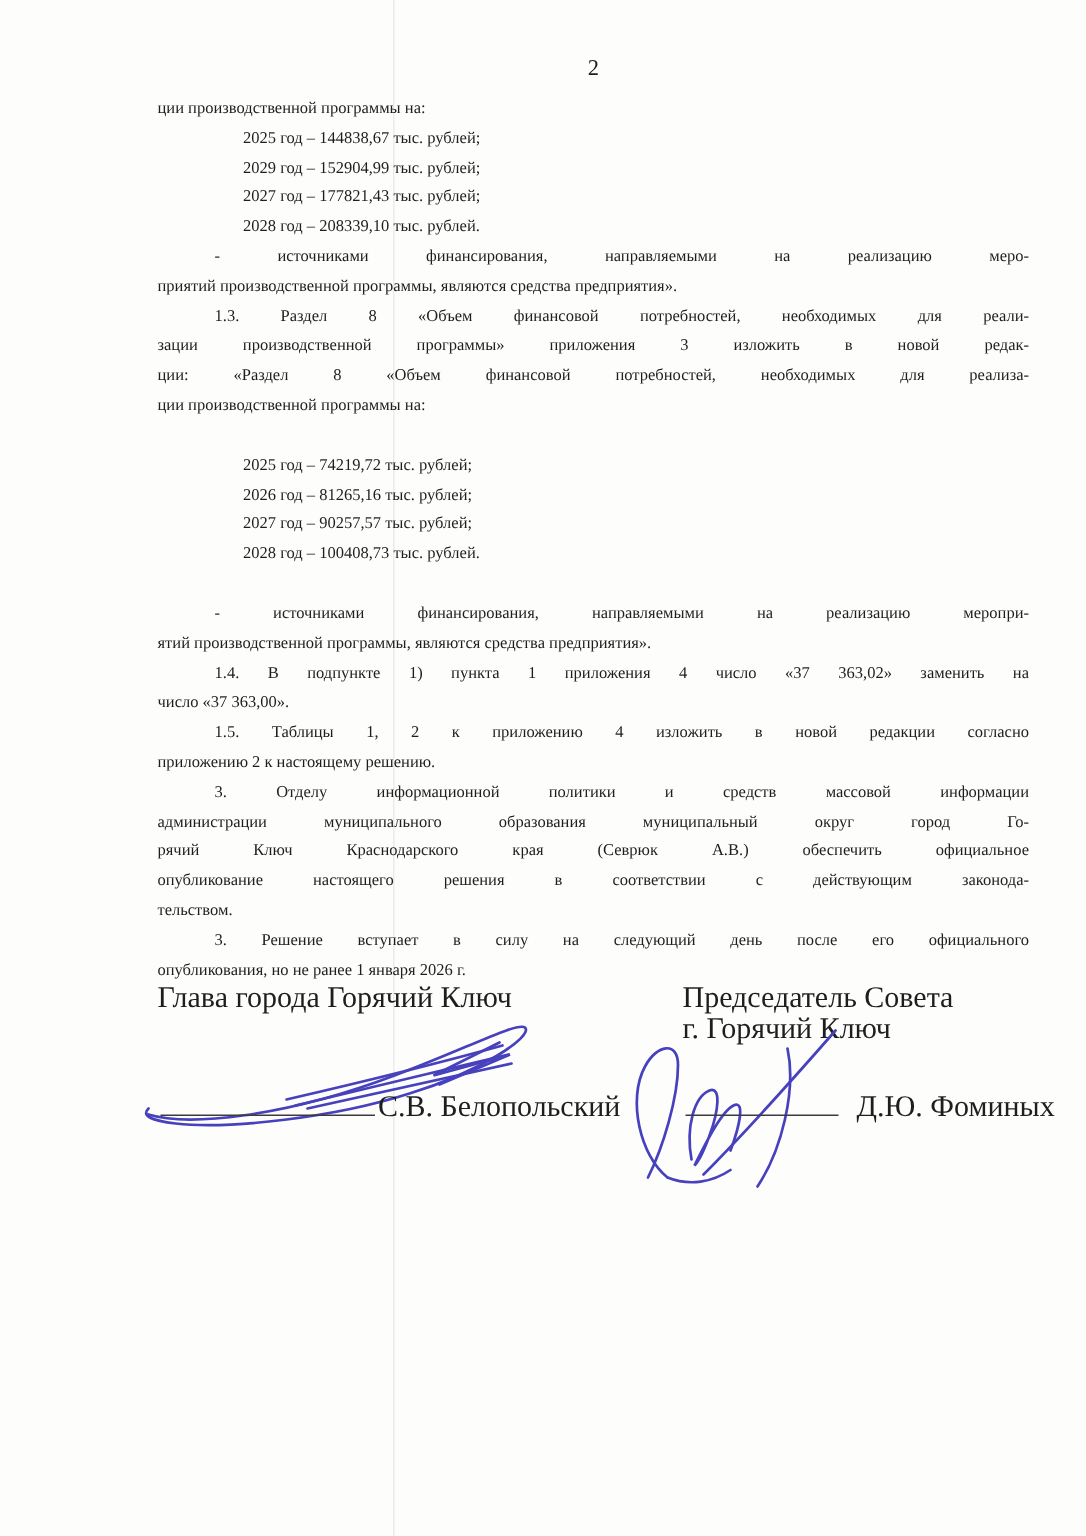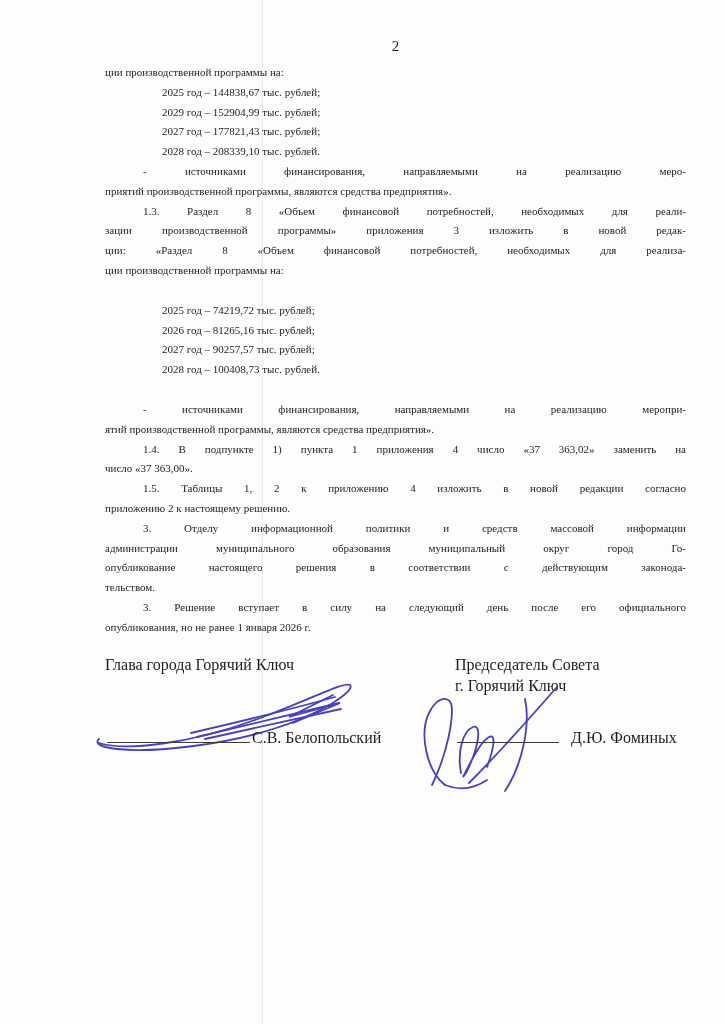--- a/index.html
+++ b/index.html
@@ -48,21 +48,21 @@
   .line.fill {
     text-align: justify;
     text-align-last: justify;
   }
   .signatures {
     position: absolute;
     top: 655px;
     left: 105px;
     width: 581px;
     height: 170px;
-    font-size: 16px;
+    font-size: 20px;
   }
   .sig-col {
     position: absolute;
     top: 0;
   }
   .sig-col.left  { left: 0;   width: 310px; }
   .sig-col.right { left: 350px; width: 231px; }
   .sig-title .line { line-height: 20.5px; }
   .sig-ink {
     position: absolute;
@@ -110,20 +110,21 @@
       <div class="line" style="text-indent: 57px;">2027 год – 90257,57 тыс. рублей;</div>
       <div class="line" style="text-indent: 57px;">2028 год – 100408,73 тыс. рублей.</div>
       <div class="line fill" style="text-indent: 38px; margin-top: 20px;">- источниками финансирования, направляемыми на реализацию меропри-</div>
       <div class="line">ятий производственной программы, являются средства предприятия».</div>
       <div class="line fill" style="text-indent: 38px;">1.4. В подпункте 1) пункта 1 приложения 4 число «37 363,02» заменить на</div>
       <div class="line">число «37 363,00».</div>
       <div class="line fill" style="text-indent: 38px;">1.5. Таблицы 1, 2 к приложению 4 изложить в новой редакции согласно</div>
       <div class="line">приложению 2 к настоящему решению.</div>
       <div class="line fill" style="text-indent: 38px;">3. Отделу информационной политики и средств массовой информации</div>
       <div class="line fill">администрации муниципального образования муниципальный округ город Го-</div>
+      <div class="line fill">рячий Ключ Краснодарского края (Севрюк А.В.) обеспечить официальное</div>
       <div class="line fill">опубликование настоящего решения в соответствии с действующим законода-</div>
       <div class="line">тельством.</div>
       <div class="line fill" style="text-indent: 38px;">3. Решение вступает в силу на следующий день после его официального</div>
       <div class="line">опубликования, но не ранее 1 января 2026 г.</div>
     </div>
 
   <div class="signatures">
 
     <div class="sig-col left">
       <div class="sig-title" id="sig-title-left">

